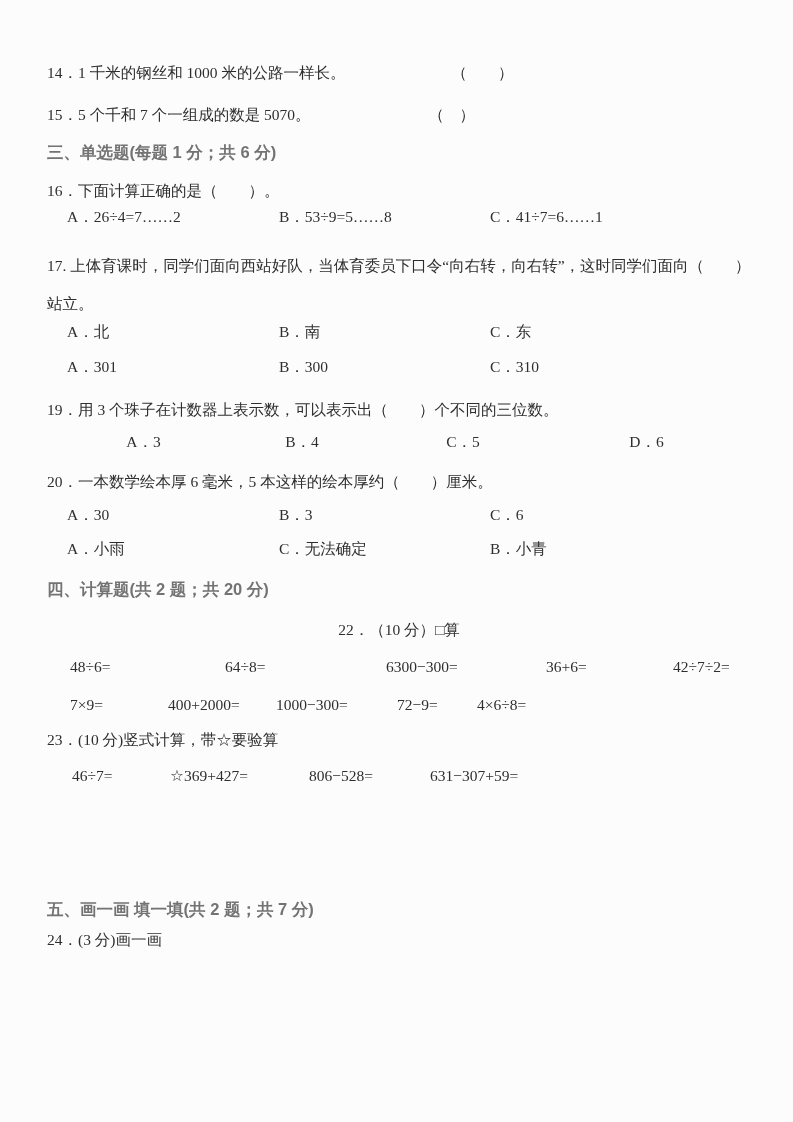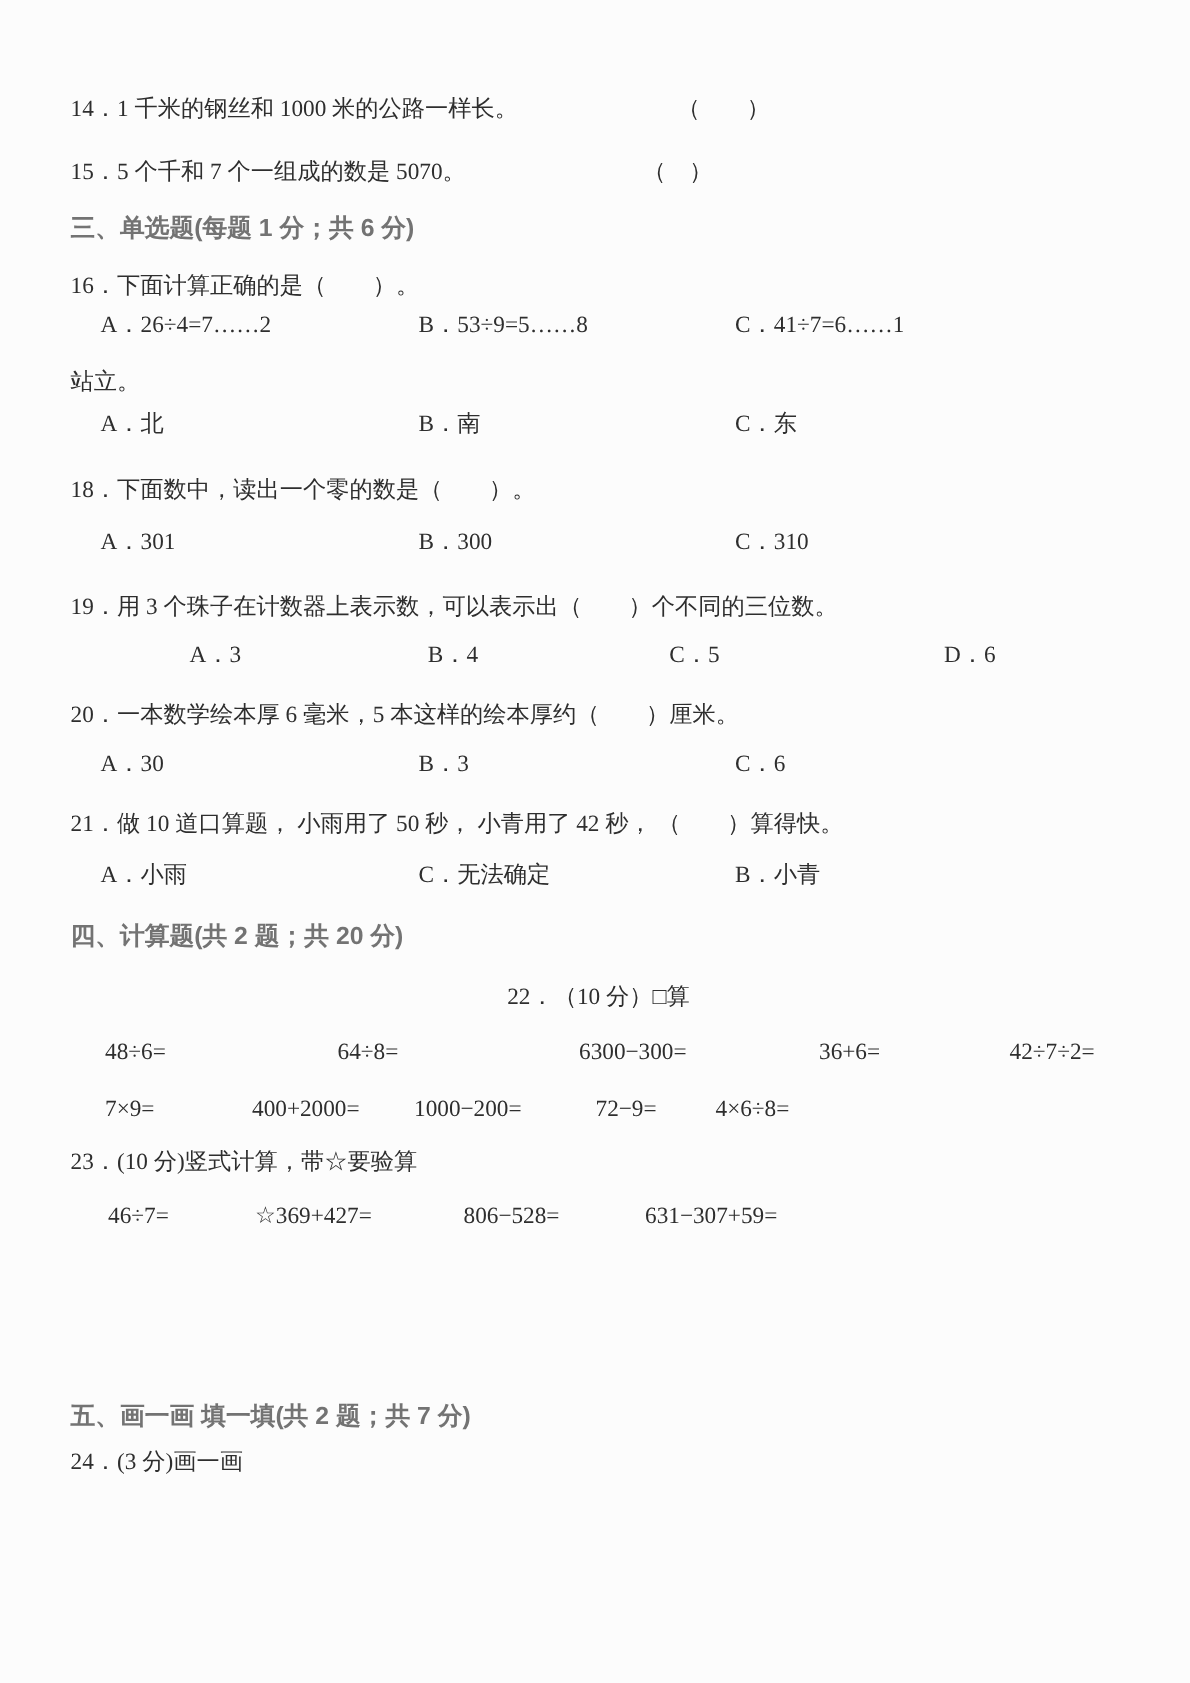--- a/index.html
+++ b/index.html
@@ -76,28 +76,28 @@
 
   <div class="heading mt-h3">三、单选题(每题 1 分；共 6 分)</div>
 
   <div class="line mt-q16">16．下面计算正确的是（　　）。</div>
   <div class="line opts3 mt-opt16">
     <span>A．26÷4=7……2</span>
     <span>B．53÷9=5……8</span>
     <span>C．41÷7=6……1</span>
   </div>
 
+  <div class="line mt-q17a">17. 上体育课时，同学们面向西站好队，当体育委员下口令“向右转，向右转”，这时同学们面向（　　）</div>
   <div class="line mt-q17b">站立。</div>
   <div class="line opts3 mt-opt17">
     <span>A．北</span>
     <span>B．南</span>
     <span>C．东</span>
   </div>
 
-  <div class="line mt-q18">18．下面数中，读出一个零的数是（　　）。</div>
   <div class="line opts3 mt-opt18">
     <span>A．301</span>
     <span>B．300</span>
     <span>C．310</span>
   </div>
 
   <div class="line mt-q19">19．用 3 个珠子在计数器上表示数，可以表示出（　　）个不同的三位数。</div>
   <div class="line opts4 mt-opt19">
     <span>A．3</span>
     <span>B．4</span>
@@ -105,41 +105,40 @@
     <span>D．6</span>
   </div>
 
   <div class="line mt-q20">20．一本数学绘本厚 6 毫米，5 本这样的绘本厚约（　　）厘米。</div>
   <div class="line opts3 mt-opt20">
     <span>A．30</span>
     <span>B．3</span>
     <span>C．6</span>
   </div>
 
-  <div class="line mt-q21">21．做 10 道口算题， 小雨用了 50 秒， 小青用了 42 秒， （　　）算得快。</div>
   <div class="line opts3 mt-opt21">
     <span>A．小雨</span>
     <span>C．无法确定</span>
     <span>B．小青</span>
   </div>
 
   <div class="heading mt-h4">四、计算题(共 2 题；共 20 分)</div>
 
   <div class="line mt-q22">22．（10 分）□算</div>
   <div class="line calc1 mt-r1">
     <span>48÷6=</span>
     <span>64÷8=</span>
     <span>6300−300=</span>
     <span>36+6=</span>
     <span>42÷7÷2=</span>
   </div>
   <div class="line calc2 mt-r2">
     <span>7×9=</span>
     <span>400+2000=</span>
-    <span>1000−200=</span>
+    <span>1000−300=</span>
     <span>72−9=</span>
     <span>4×6÷8=</span>
   </div>
 
   <div class="line mt-q23">23．(10 分)竖式计算，带☆要验算</div>
   <div class="line calc3 mt-r23">
     <span>46÷7=</span>
     <span>☆369+427=</span>
     <span>806−528=</span>
     <span>631−307+59=</span>

